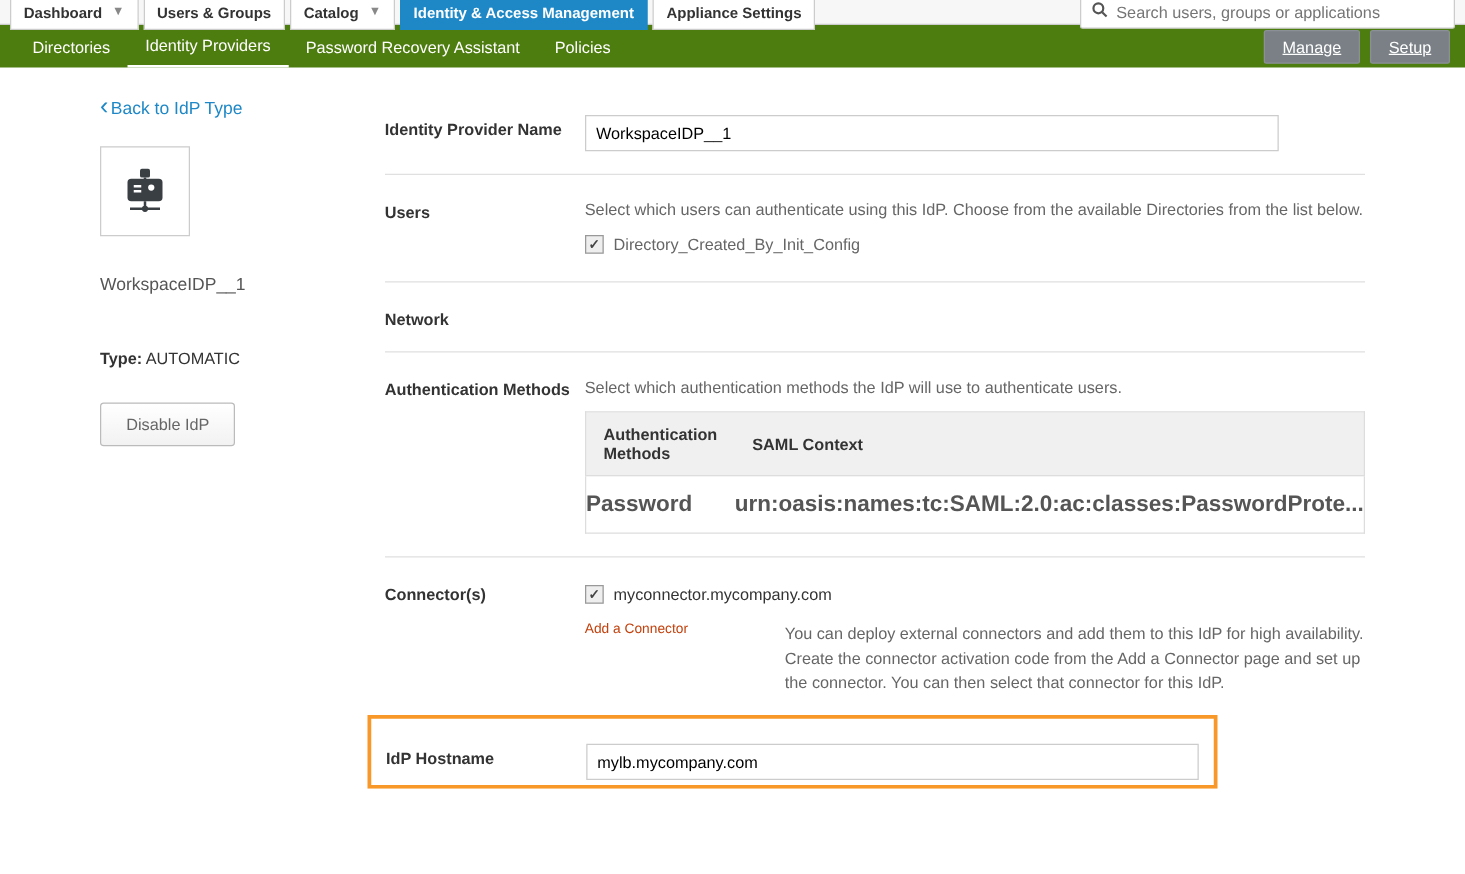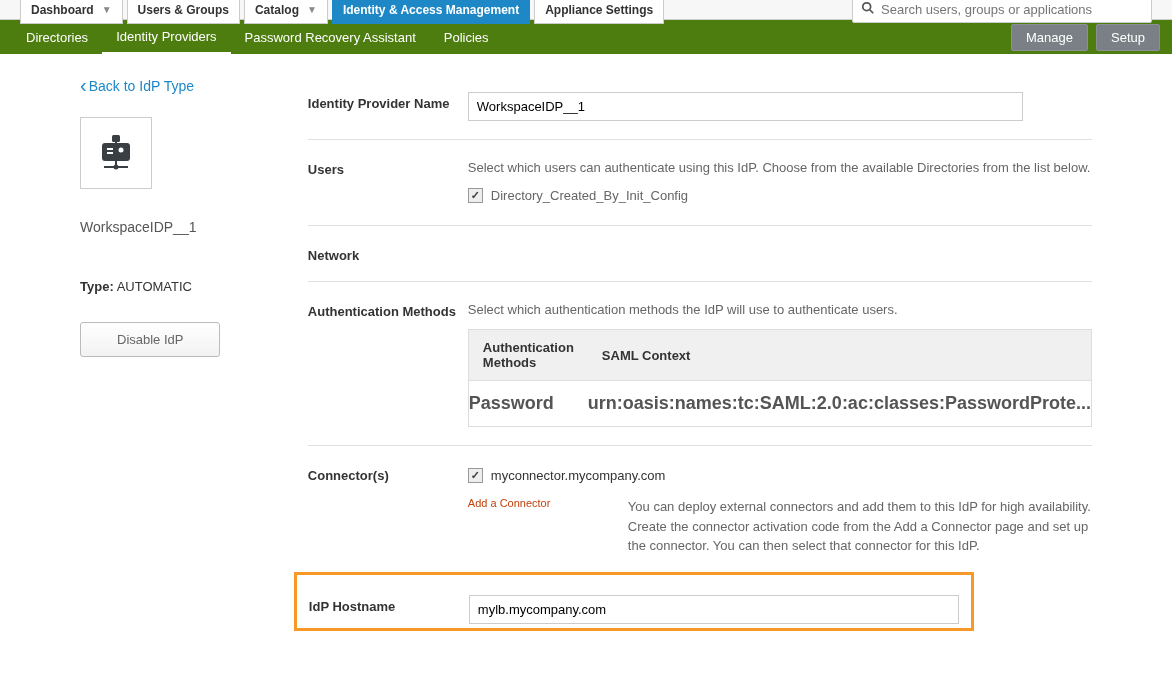--- a/index.html
+++ b/index.html
@@ -1,49 +1,49 @@
 <!DOCTYPE html>
 <html><head>
 <meta charset="utf-8">
 <style>
   * { box-sizing: border-box; margin: 0; padding: 0; }
   body { font-family: Arial, Helvetica, sans-serif; font-size: 13px; color: #333; background: #fff; width: 1172px; }
   
   
-  .top-bar { display: flex; align-items: center; padding: 0 20px; height: 20px; background: #f7f7f7; border-bottom: 1px solid #ccc; }
+  .top-bar { display: flex; align-items: center; padding: 0 8px; height: 20px; background: #f7f7f7; border-bottom: 1px solid #ccc; }
   .top-tabs { display: flex; gap: 0; }
   .top-tab { display: flex; align-items: center; padding: 6px 10px; background: #fff; border: 1px solid #ccc; font-weight: bold; font-size: 12px; color: #333; cursor: pointer; margin-right: 4px; height: 28px; }
   .top-tab.active { background: #1e88c7; color: #fff; border-color: #1e88c7; }
   .top-tab .caret { margin-left: 8px; font-size: 10px; color: #888; }
   .search-wrap { margin-left: auto; display: flex; align-items: center; background: #fff; border: 1px solid #ccc; border-radius: 2px; padding: 4px 8px; width: 300px; }
   .search-wrap input { border: none; outline: none; font-size: 13px; width: 100%; color: #888; }
   .search-icon { margin-right: 6px; color: #555; }
   
   
   .sub-bar { display: flex; align-items: center; background: #4d7c0f; color: #fff; height: 34px; padding: 0 12px; }
   .sub-tab { padding: 8px 14px; font-size: 13px; color: #fff; cursor: pointer; }
   .sub-tab.active { border-bottom: 2px solid #fff; font-weight: normal; }
   .sub-actions { margin-left: auto; display: flex; gap: 8px; }
-  .sub-btn { background: #7a8086; color: #fff; border: 1px solid #8a9096; padding: 5px 14px; font-size: 13px; cursor: pointer; border-radius: 2px; }
+  .sub-btn { background: #7a8086; color: #fff; border: 1px solid #8a9096; padding: 5px 14px; font-size: 13px; cursor: pointer; border-radius: 2px; text-decoration: underline; }
   
   
   .content { display: flex; padding: 20px 0 0 0; }
   .left-col { width: 320px; padding: 0 40px 0 80px; }
   .right-col { flex: 1; padding: 0 80px 0 20px; }
   
   .back-link { color: #1e88c7; font-size: 14px; cursor: pointer; display: flex; align-items: center; }
   .back-link::before { content: "‹"; font-size: 20px; margin-right: 2px; }
   
   .idp-box { width: 72px; height: 72px; border: 1px solid #ccc; margin-top: 20px; display: flex; align-items: center; justify-content: center; }
   .idp-info { margin-top: 30px; }
   .idp-name { font-size: 14px; color: #555; margin-bottom: 12px; }
   .idp-meta { font-size: 13px; color: #333; line-height: 1.6; margin-top: 42px; }
   .idp-meta b { font-weight: bold; }
   
-  .disable-btn { margin-top: 24px; padding: 9px 36px; background: linear-gradient(#fff,#f2f2f2); border: 1px solid #bbb; border-radius: 3px; color: #666; font-size: 13px; cursor: pointer; }
+  .disable-btn { margin-top: 24px; padding: 9px 20px; background: linear-gradient(#fff,#f2f2f2); border: 1px solid #bbb; border-radius: 3px; color: #666; font-size: 13px; cursor: pointer; }
   
   
   .form-row { display: flex; padding: 18px 0; border-bottom: 1px solid #e0e0e0; }
   .form-row.no-border { border-bottom: none; padding-bottom: 6px; }
   .form-label { width: 160px; font-weight: bold; font-size: 13px; color: #333; padding-top: 4px; }
   .form-body { flex: 1; }
   .form-body input[type=text] { width: 100%; max-width: 555px; padding: 6px 8px; border: 1px solid #ccc; font-size: 13px; }
   .help-text { font-size: 13px; color: #666; line-height: 1.5; margin-bottom: 10px; }
   
   .check-row { display: flex; align-items: center; gap: 8px; margin: 4px 0; color: #666; }

